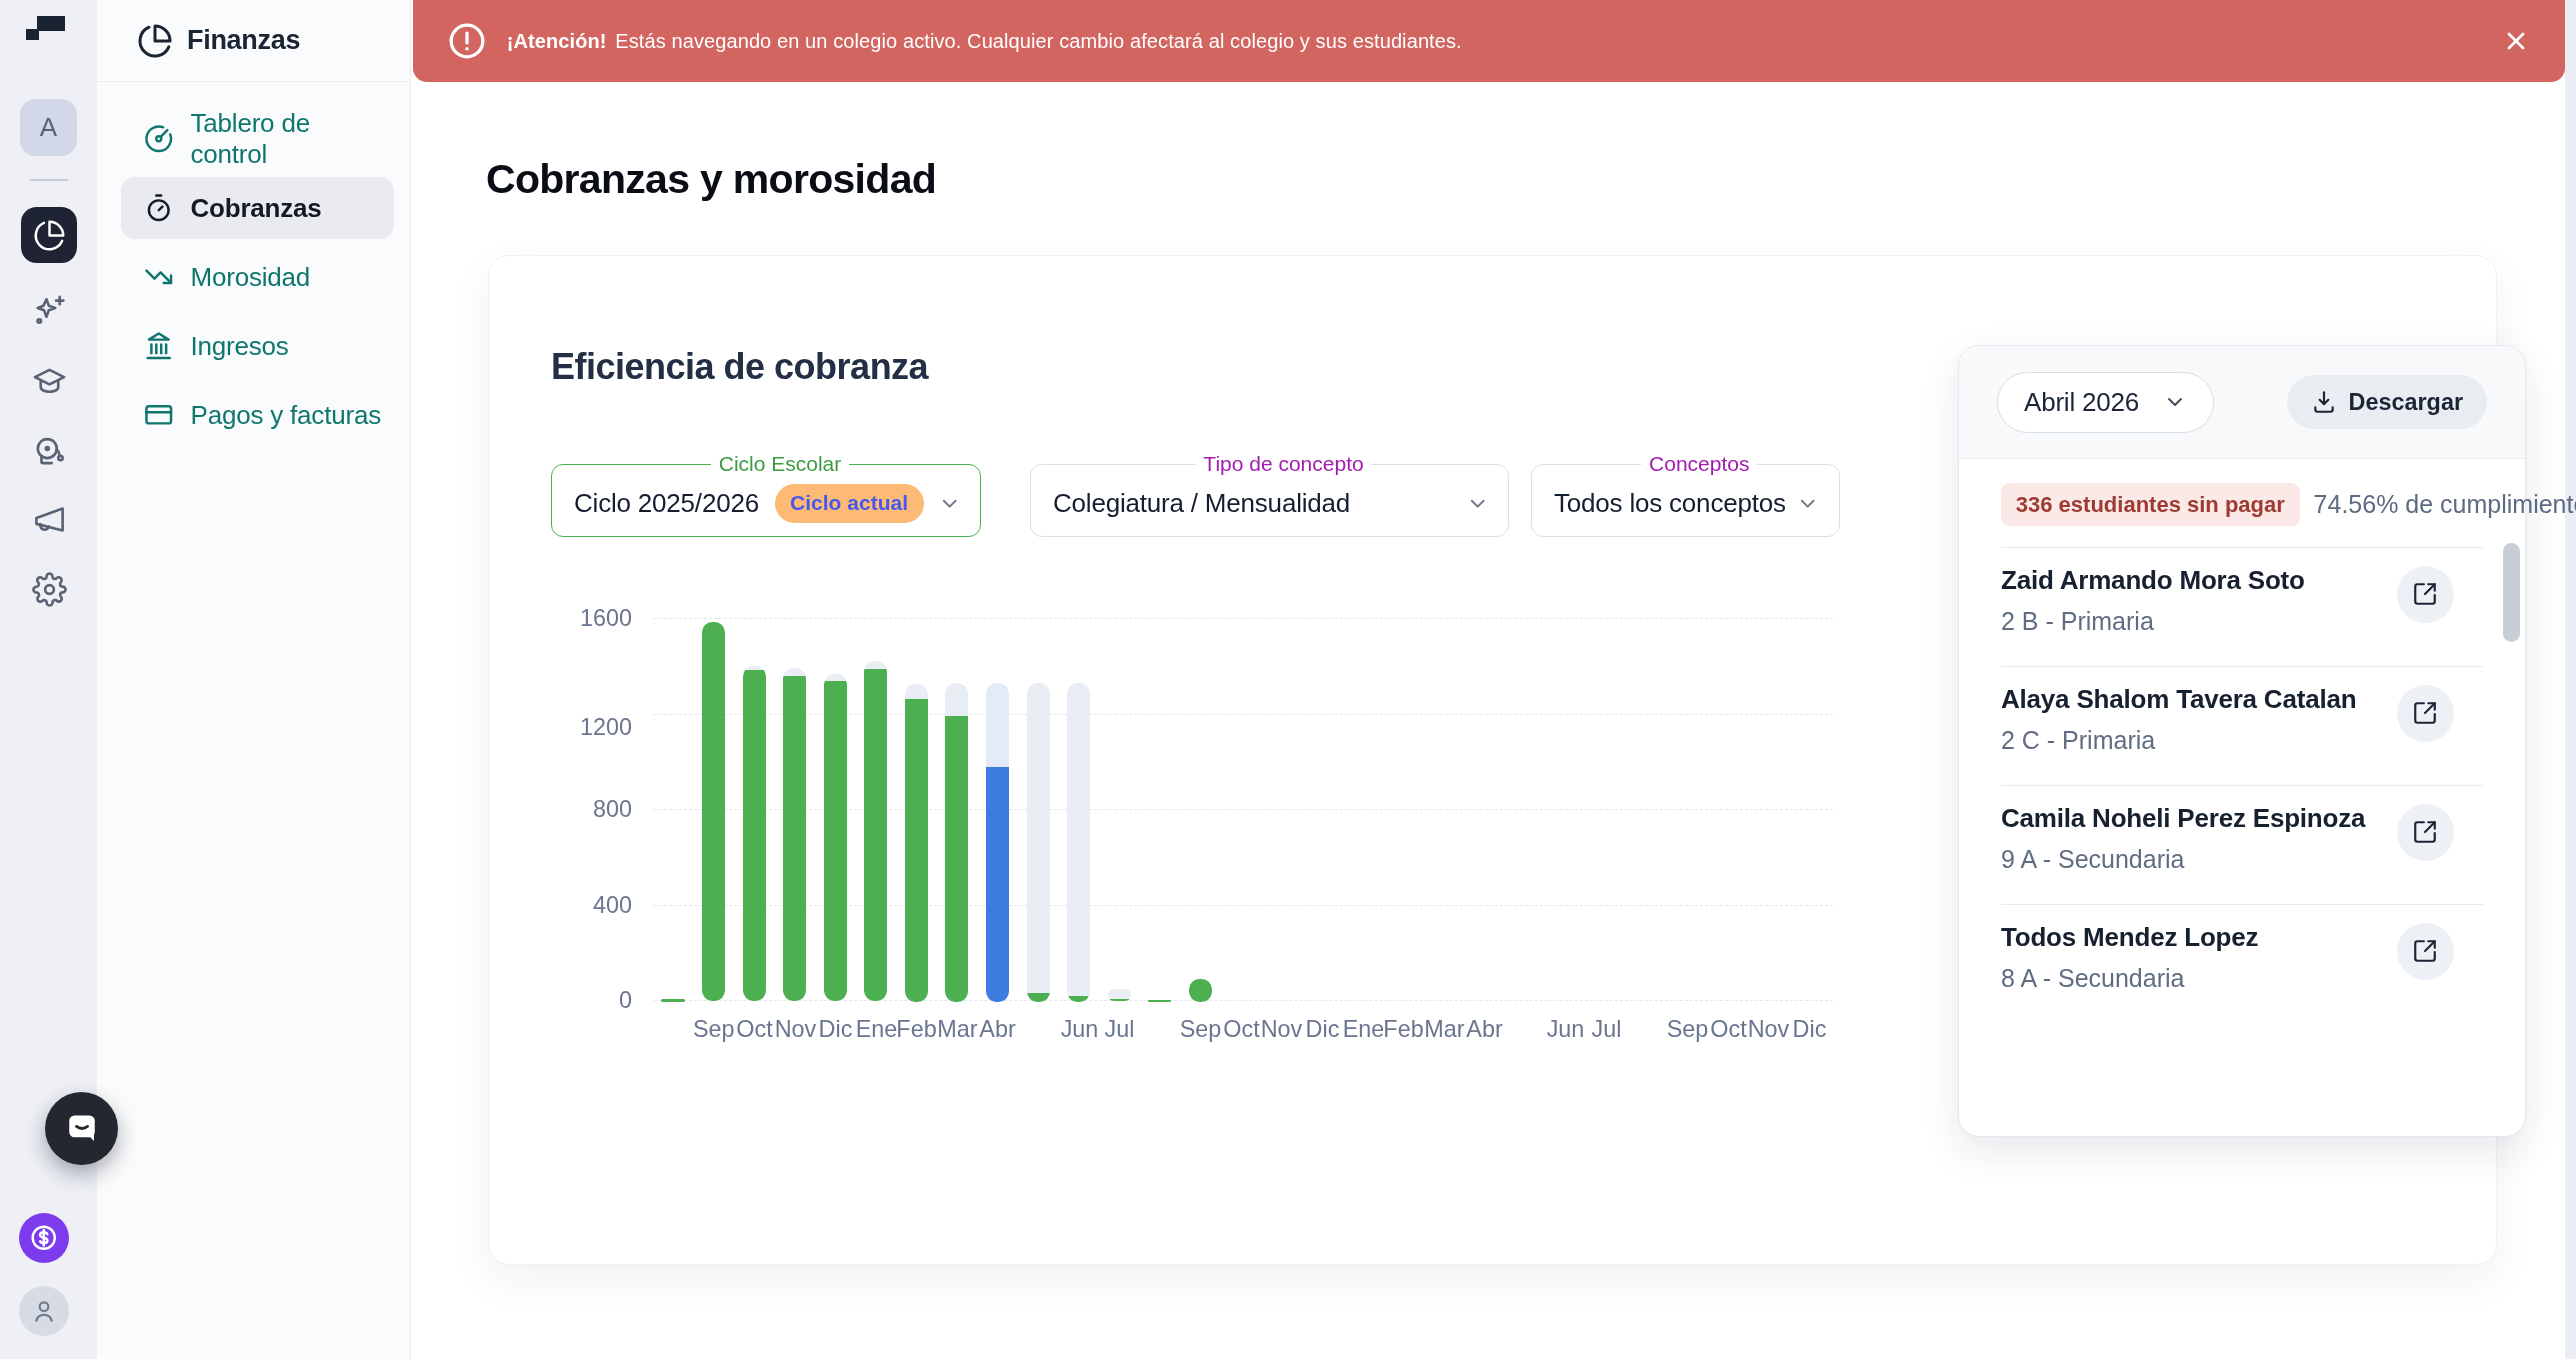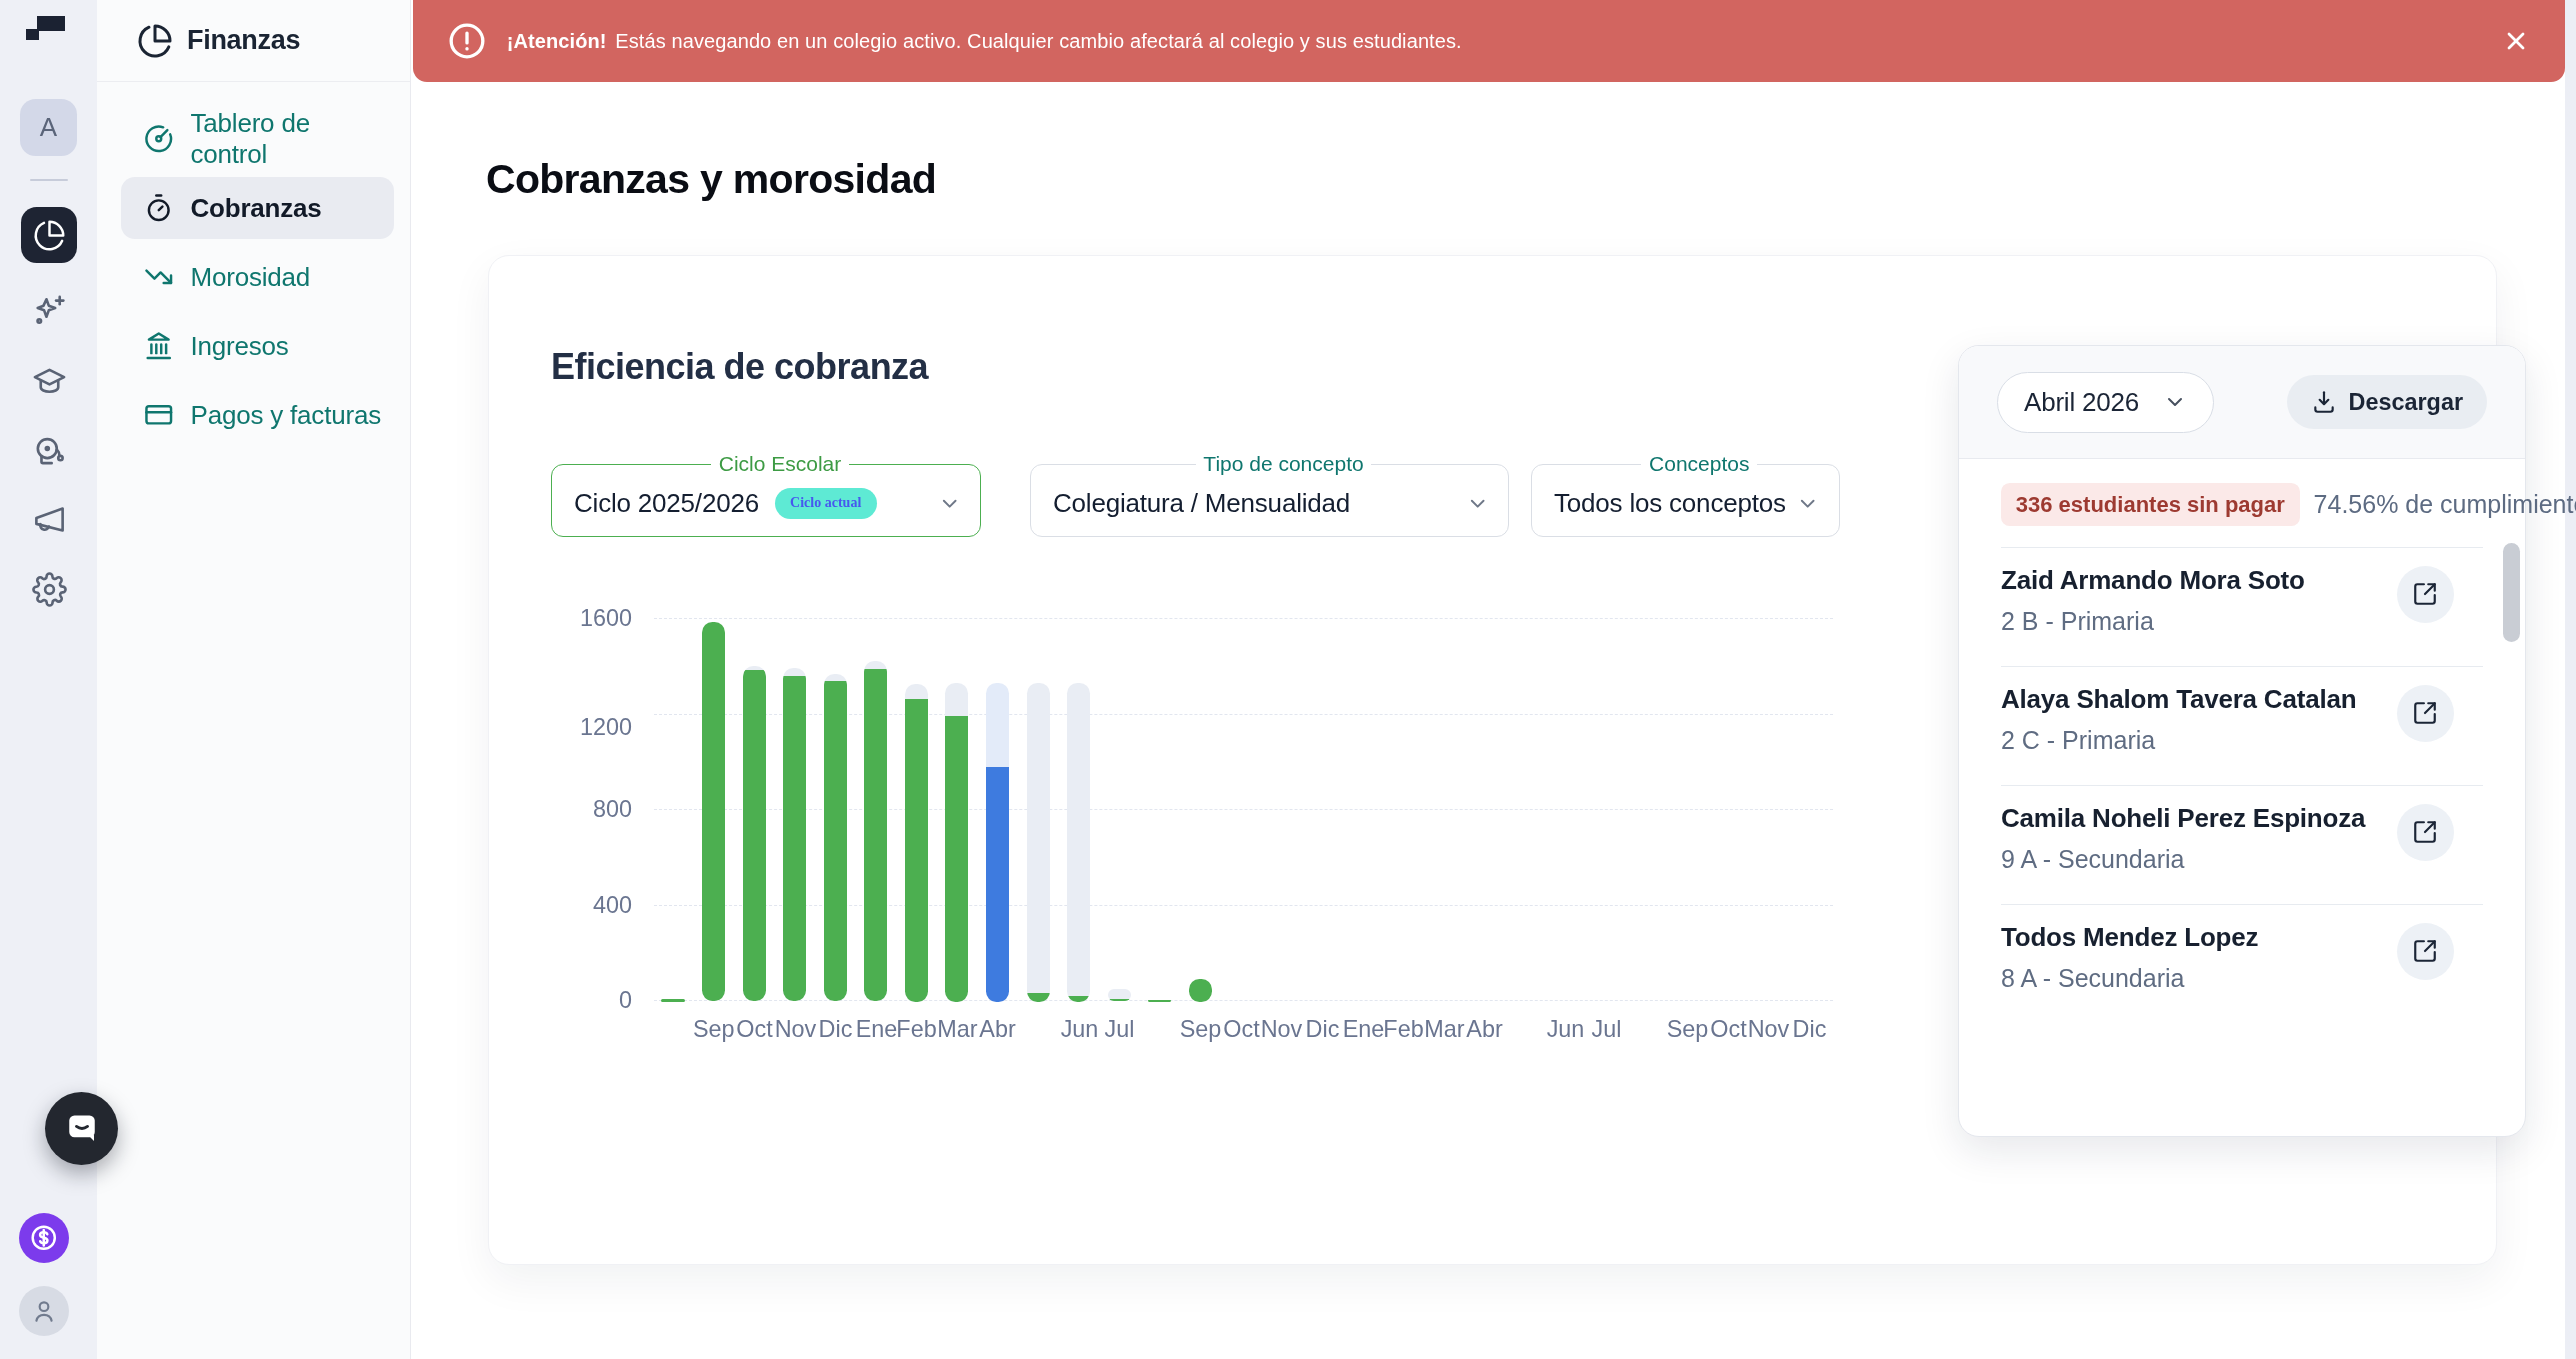--- a/index.html
+++ b/index.html
@@ -73,26 +73,26 @@
 
   
   .card { position:absolute; left:77px; top:255px; width:2009px; height:1010px; background:#fff;
     border:0.9px solid #F0F1F5; border-radius:21px; box-shadow:0 15.6px 43px rgba(23,32,55,.06); }
   .card h2 { position:absolute; left:62px; top:90px; font-size:36px; font-weight:bold;
     letter-spacing:-0.5px; color:#232F45; }
 
   .filters { position:absolute; left:0; top:0; width:100%; }
   fieldset.filter { position:absolute; top:196px; height:85px; border:1.7px solid #DADEE5; border-radius:12px; background:#fff;text-align:center; }
   fieldset.filter.hl { border-color:#4CAF50; }
-  fieldset.filter legend { margin-left:14px; padding:0 7.8px; font-size:21px; color:#0f766e; }
+  fieldset.filter legend { margin-left:14px; padding:0 7.8px; font-size:21px; color:#a21caf; }
   fieldset.filter.hl legend { color:#3D9B44; }
   .f-row { display:flex; align-items:center; height:100%; padding:0 19px 5.2px 22px; }
   .f-value { font-size:26px; color:#141E30; letter-spacing:-0.2px; white-space:nowrap; }
-  .f-badge { margin-left:15.6px; background:#5eead4; color:#4758EE; font-weight:bold; font-size:14px;
-    padding:7.8px 15.6px; border-radius:867px; white-space:nowrap;font-family:Liberation Serif, serif; }
+  .f-badge { margin-left:15.6px; background:#fdba74; color:#4758EE; font-weight:bold; font-size:21px;
+    padding:7.8px 15.6px; border-radius:867px; white-space:nowrap; }
   .f-chev { margin-left:auto; width:23.4px; height:23.4px; color:#6F7888; }
   .f-chev.inline { margin-left:10.4px; }
 
   
   .chart { position:absolute; left:165px; top:352px; width:1193px; height:451px; }
   .gl { position:absolute; left:0; width:1179px; border-top:1.7px dashed #E2E6EF; }
   .ylab { position:absolute; left:-139px; width:117px; text-align:right; font-size:23.4px; color:#6A7590; }
   .xlab { position:absolute; width:75px; text-align:center; font-size:23.4px; color:#6A7590; top:408px; }
   .bar { position:absolute; width:23.4px; border-radius:10.4px; overflow:hidden; }
   .bar .fill { position:absolute; bottom:0; left:0; width:100%; }

